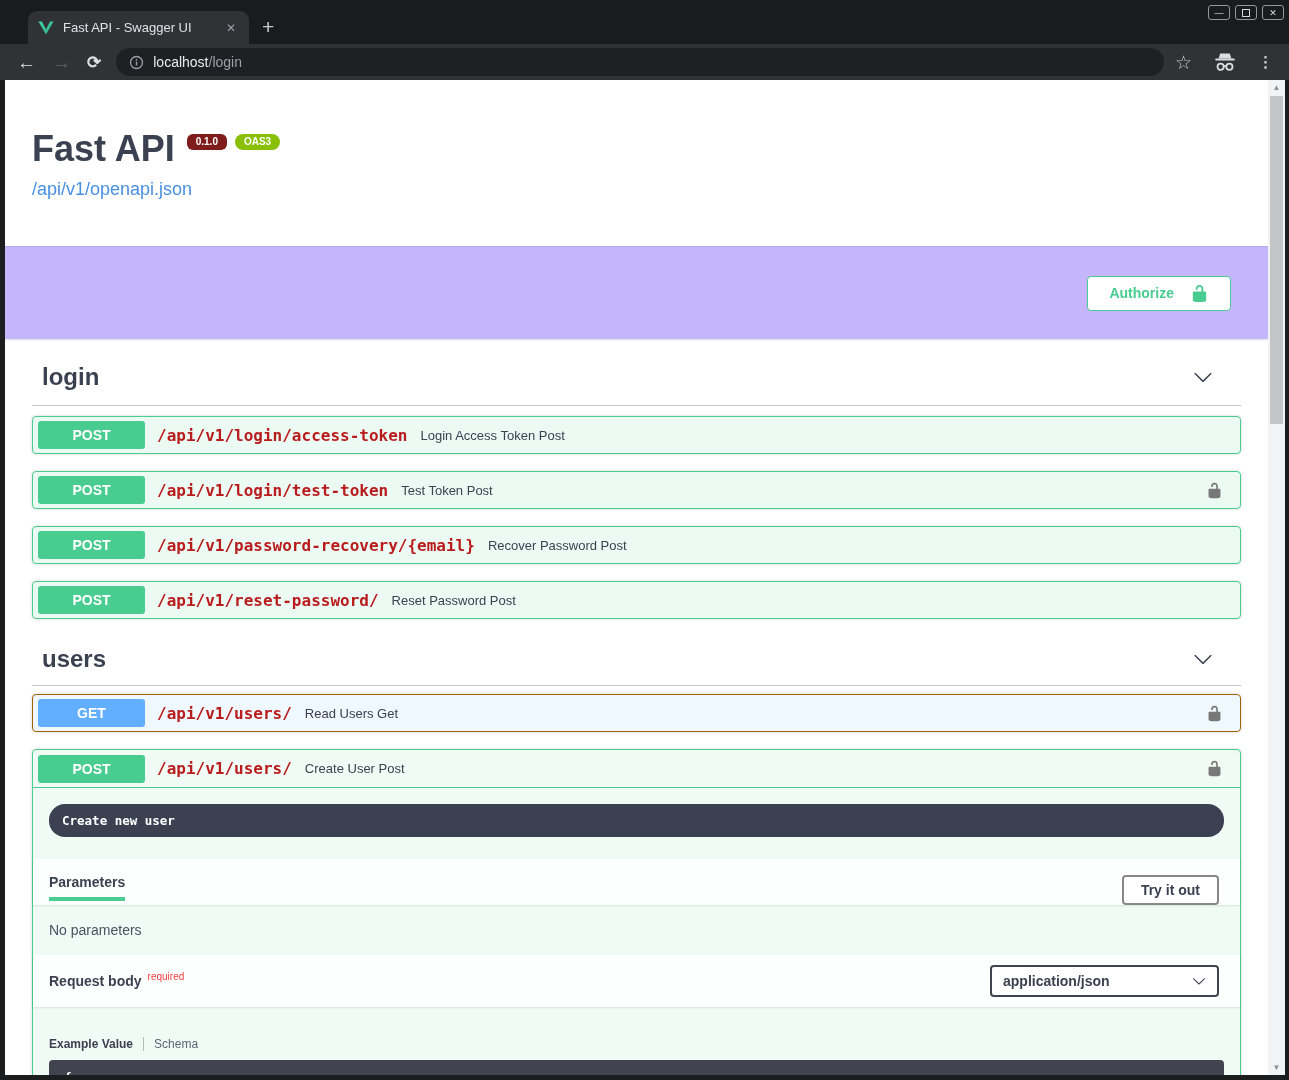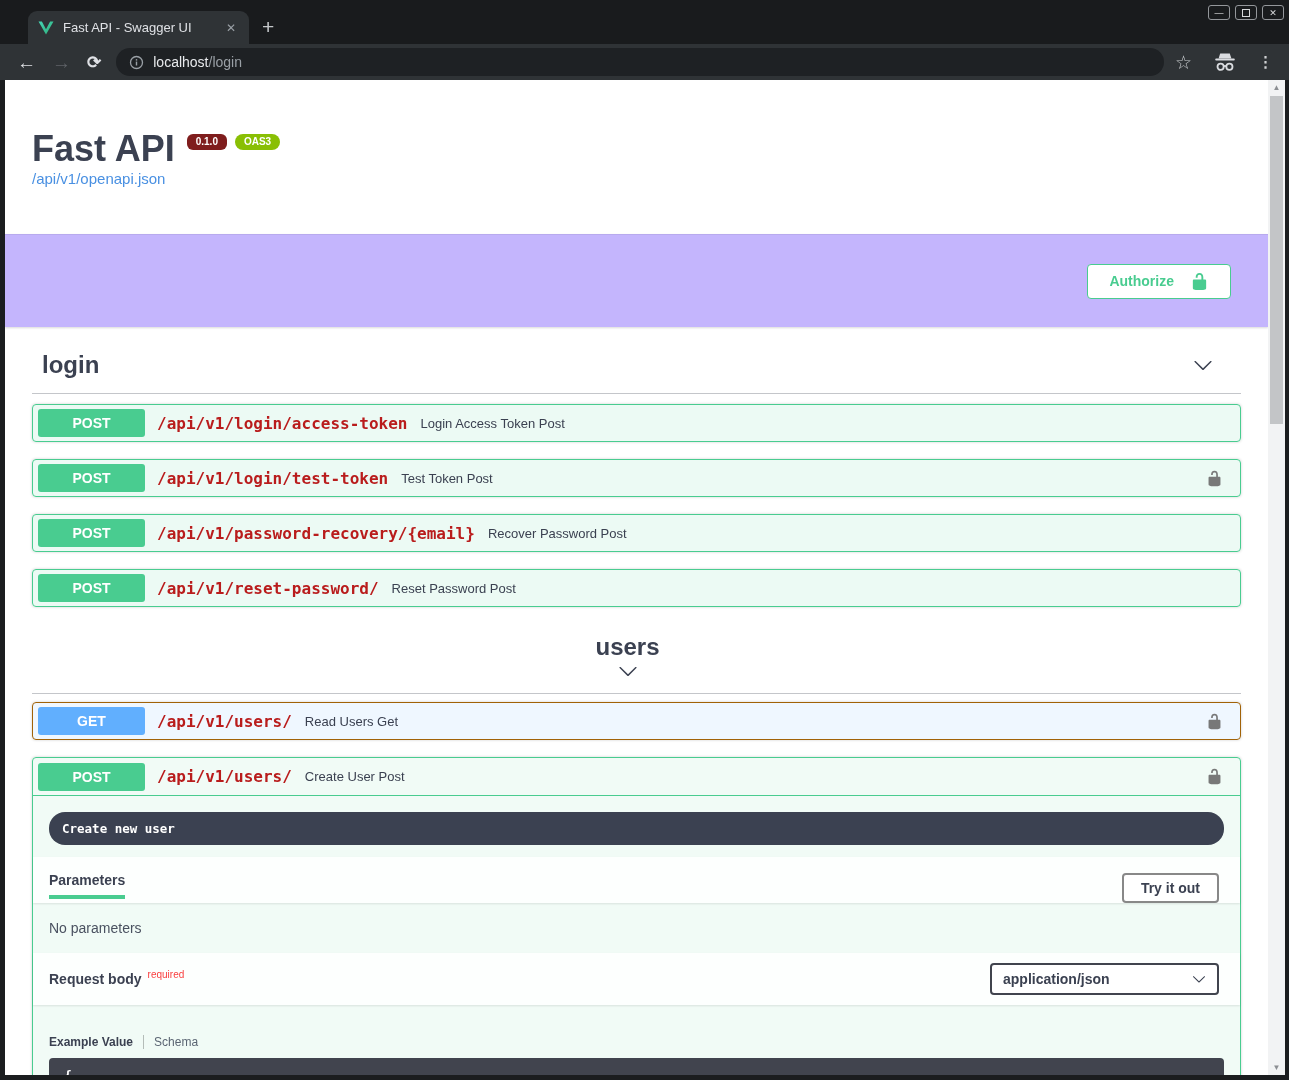--- a/index.html
+++ b/index.html
@@ -37,53 +37,53 @@
   
   .content { position:absolute; left:5px; top:80px; width:1263px; height:995px; background:#fff; overflow:hidden; }
   .swagger { padding:0 27px; }
 
   .info { margin-top:48px; }
   .api-title { font-size:36px; font-weight:bold; color:#3b4151; display:flex; align-items:flex-start; }
   .badges { display:flex; gap:8px; margin-left:12px; margin-top:6px; }
   .pill { font-size:10px; font-weight:bold; color:#fff; padding:3px 9px; border-radius:10px; line-height:10px; }
   .pill-version { background:#7f1d1d;border-radius:6px; }
   .pill-oas { background:#89bf04; }
-  .spec-link { display:inline-block; color:#4990e2; font-size:15px; margin-top:0; text-decoration:none; }
+  .spec-link { display:inline-block; color:#4990e2; font-size:18px; margin-top:9px; text-decoration:none; }
 
   .scheme-container { margin:46px -27px 0; height:93px; background:#c4b5fd;
     border-top:1px solid rgba(0,0,0,.06); box-shadow:0 1px 2px 0 rgba(0,0,0,.15);
     display:flex; align-items:center; justify-content:flex-end; padding-right:37px; }
   .authorize-btn { display:flex; align-items:center; border:1.5px solid #49cc90; border-radius:4px;
     background:#fff; color:#49cc90; font-weight:bold; font-size:14px; padding:7px 21px; gap:16px; }
 
   .section-header { display:flex; align-items:center; justify-content:space-between;
     font-size:24px; font-weight:bold; color:#3b4151; border-bottom:1px solid rgba(59,65,81,.3);
     padding:10px 28px 14px 10px; }
   .section-login { margin-top:14px; }
-  .section-users { margin-top:20px; padding-top:6px; padding-bottom:12px;flex-direction:column; }
+  .section-users { margin-top:20px; padding-top:6px; padding-bottom:12px; }
   .ops { margin-top:10px; }
   .ops-users { margin-top:8px; }
 
   .opblock { display:flex; align-items:center; height:38px; border-radius:4px; margin-bottom:17px;
     padding:0 5px; box-shadow:0 0 3px rgba(0,0,0,.19); }
   .opblock.post { border:1px solid #49cc90; background:rgba(73,204,144,.1); }
   .opblock.get  { border:1px solid #a16207; background:rgba(97,175,254,.1); }
   .method-badge { width:107px; height:28px; border-radius:3px; color:#fff; font-weight:bold; font-size:14px;
     display:flex; align-items:center; justify-content:center; }
   .opblock.post .method-badge { background:#49cc90; }
   .opblock.get  .method-badge { background:#61affe; }
   .op-path { font-family:"DejaVu Sans Mono", monospace; font-weight:bold; font-size:16px; color:#b91c1c; margin-left:12px; }
   .op-summary { font-size:13px; color:#3b4151; margin-left:13px; }
   .op-lock { margin-left:auto; margin-right:12px; display:flex; }
 
   .opblock-open { border:1px solid #49cc90; border-radius:4px; background:rgba(73,204,144,.08);
     box-shadow:0 0 3px rgba(0,0,0,.19); margin-bottom:20px; }
   .opblock-open .summary-row { display:flex; align-items:center; height:38px; padding:0 5px;
     border-bottom:1px solid #49cc90; }
-  .op-desc { margin:16px 16px 12px; background:#3b4151; border-radius:16px; color:#fff;
+  .op-desc { margin:16px 16px 22px; background:#3b4151; border-radius:16px; color:#fff;
     font-family:"DejaVu Sans Mono", monospace; font-size:12.5px; font-weight:bold; padding:9px 13px; }
   .head-bar { background:rgba(255,255,255,.85); box-shadow:0 1px 2px rgba(0,0,0,.1);
     display:flex; align-items:flex-end; justify-content:space-between; height:46px; padding:0 21px 0 16px; }
   .params-tab { position:relative; font-size:14px; font-weight:bold; color:#3b4151; padding:15px 0 15px; }
   .params-tab:after { content:""; position:absolute; left:0; right:0; bottom:4px; height:4px; background:#49cc90; }
   .try-btn { border:2px solid #888; border-radius:4px; background:#fff; color:#3b4151;
     font-weight:bold; font-size:14px; padding:5px 17px; }
   .no-params { height:50px; padding:17px 16px 0; font-size:14px; color:#4a5160; }
   .reqbody-bar { height:52px; background:rgba(255,255,255,.85); box-shadow:0 1px 2px rgba(0,0,0,.1);
     display:flex; align-items:center; justify-content:space-between; padding:0 21px 0 16px;gap:8px; }

